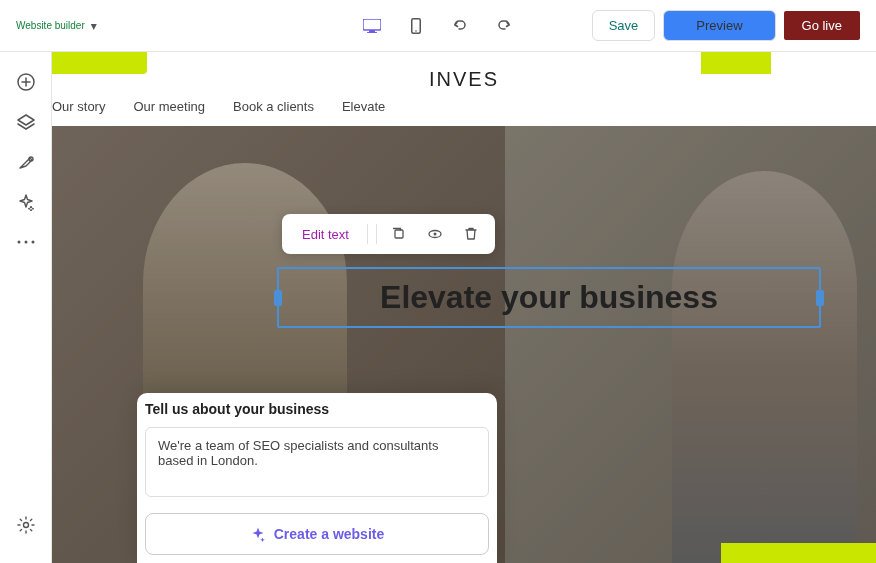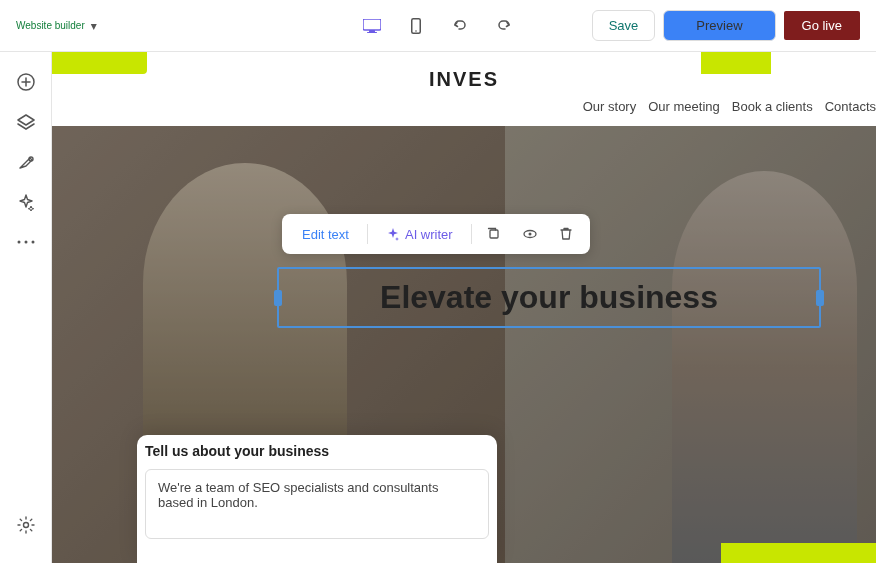--- a/index.html
+++ b/index.html
@@ -45,22 +45,22 @@
     .website-frame {
       position: absolute; top: 0; left: 0; right: 0; bottom: 0;
       background: #fff;
     }
 
     
     .site-header {
       background: #fff; padding: 16px 0 12px; text-align: center;
       position: relative; z-index: 3;
     }
-    .site-logo { font-size: 20px; font-weight: 700; letter-spacing: 2px; color: #222; margin-bottom: 8px; }
-    .site-nav { display: flex; justify-content: flex-end; gap: 12px; font-size: 13px; color: #444; }
+    .site-logo { font-size: 20px; font-weight: 400; letter-spacing: 2px; color: #222; margin-bottom: 8px; }
+    .site-nav { display: flex; justify-content: flex-start; gap: 28px; font-size: 13px; color: #444; }
     .site-nav span { cursor: pointer; }
 
     
     .hero-section {
       position: absolute; top: 66px; left: 0; right: 0; bottom: 0;
       background: #666;
       background-image: linear-gradient(rgba(40,40,40,0.45), rgba(40,40,40,0.45));
       overflow: hidden;
     }
 
@@ -96,21 +96,21 @@
     
     .toolbar-float {
       position: absolute; top: 96px; left: 230px;
       background: #fff; border-radius: 8px; padding: 6px 10px;
       display: flex; align-items: center; gap: 8px;
       box-shadow: 0 2px 12px rgba(0,0,0,0.18); z-index: 20;
     }
     .toolbar-btn {
       display: flex; align-items: center; gap: 5px;
       padding: 5px 10px; border-radius: 5px; cursor: pointer; font-size: 13px;
-      background: transparent; border: none; color: #3b82f6;
+      background: transparent; border: none; color: #a21caf;
     }
     .toolbar-aiwriter {
       display: flex; align-items: center; gap: 5px;
       padding: 5px 10px; border-radius: 5px; cursor: pointer; font-size: 13px;
       background: transparent; border: none; color: #6c5ce7; font-weight: 500;
     }
     .toolbar-divider { width: 1px; height: 20px; background: #e0e0e0; }
     .toolbar-icon-btn {
       width: 28px; height: 28px; display: flex; align-items: center; justify-content: center;
       border: none; background: transparent; cursor: pointer; color: #555; font-size: 15px;
@@ -264,47 +264,40 @@
     <div class="deco-line-br"></div>
 
     <div class="website-frame">
 
       <div class="site-header">
         <div class="site-logo">INVES</div>
         <div class="site-nav">
           <span>Our story</span>
           <span>Our meeting</span>
           <span>Book a clients</span>
-          <span>Contacts</span>
+          <span>Elevate</span>
         </div>
       </div>
 
       <div class="hero-section">
         <div class="hero-bg">
           <div class="hero-bg-left">
             <div class="person-left"></div>
           </div>
           <div class="hero-bg-right">
             <div class="person-right"></div>
           </div>
           <div class="hero-overlay"></div>
         </div>
 
         <div class="toolbar-float">
           <button class="toolbar-btn">
             <span>Edit text</span>
           </button>
           <div class="toolbar-divider"></div>
-          <button class="toolbar-aiwriter">
-            <svg width="14" height="14" viewBox="0 0 14 14" fill="none">
-                <path d="M7 1l1.2 3.8L12 6l-3.8 1.2L7 11l-1.2-3.8L2 6l3.8-1.2Z" fill="#6c5ce7"></path>
-                <path d="M11 10l.5 1.5 1.5.5-1.5.5-.5 1.5-.5-1.5-1.5-.5 1.5-.5Z" fill="#6c5ce7"></path>
-              </svg>
-            <span>AI writer</span>
-          </button>
           <div class="toolbar-divider"></div>
           <button class="toolbar-icon-btn">
             <svg width="14" height="14" viewBox="0 0 14 14" fill="none">
                 <rect x="3" y="3" width="8" height="8" rx="1" stroke="#555" stroke-width="1.3"></rect>
                 <path d="M1.5 1.5h7v1.5" stroke="#555" stroke-width="1.3" stroke-linecap="round"></path>
               </svg>
           </button>
           <button class="toolbar-icon-btn">
             <svg width="14" height="14" viewBox="0 0 14 14" fill="none">
                 <ellipse cx="7" cy="7" rx="6" ry="3.5" stroke="#555" stroke-width="1.3"></ellipse>
@@ -323,16 +316,23 @@
             <div class="hero-headline">Elevate your business</div>
           </div>
         </div>
 
       </div>
     </div>
 
     <div class="ai-panel">
       <div class="ai-panel-title">Tell us about your business</div>
       <textarea class="ai-panel-textarea" style="">We're a team of SEO specialists and consultants based in London.</textarea>
+      <button class="ai-panel-btn">
+        <svg width="16" height="16" viewBox="0 0 16 16" fill="none">
+          <path d="M8 1.5l1.4 4.1L13.5 7l-4.1 1.4L8 12.5l-1.4-4.1L2.5 7l4.1-1.4Z" fill="#6c5ce7"></path>
+          <path d="M12.5 11.5l.6 1.7 1.7.6-1.7.6-.6 1.7-.6-1.7-1.7-.6 1.7-.6Z" fill="#6c5ce7"></path>
+        </svg>
+        <span>Create a website</span>
+      </button>
     </div>
 
   </div>
 </div>
 
 </body></html>

